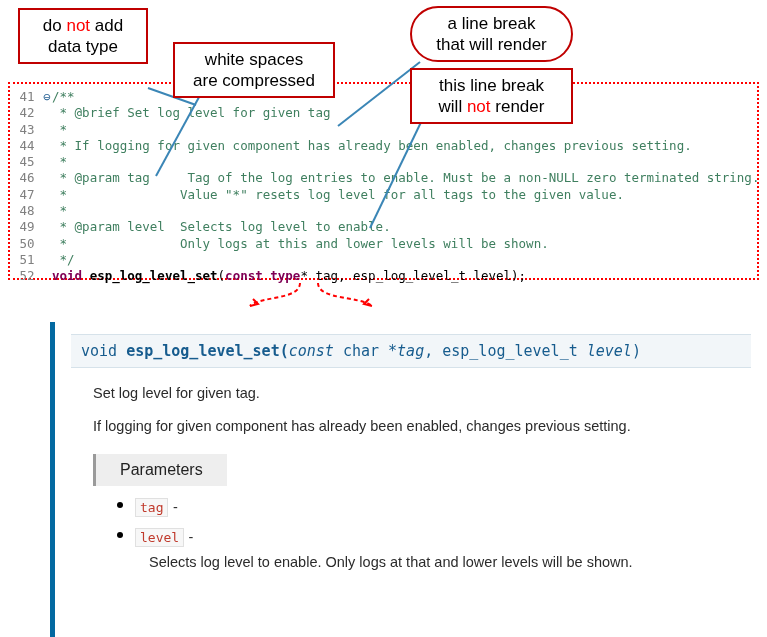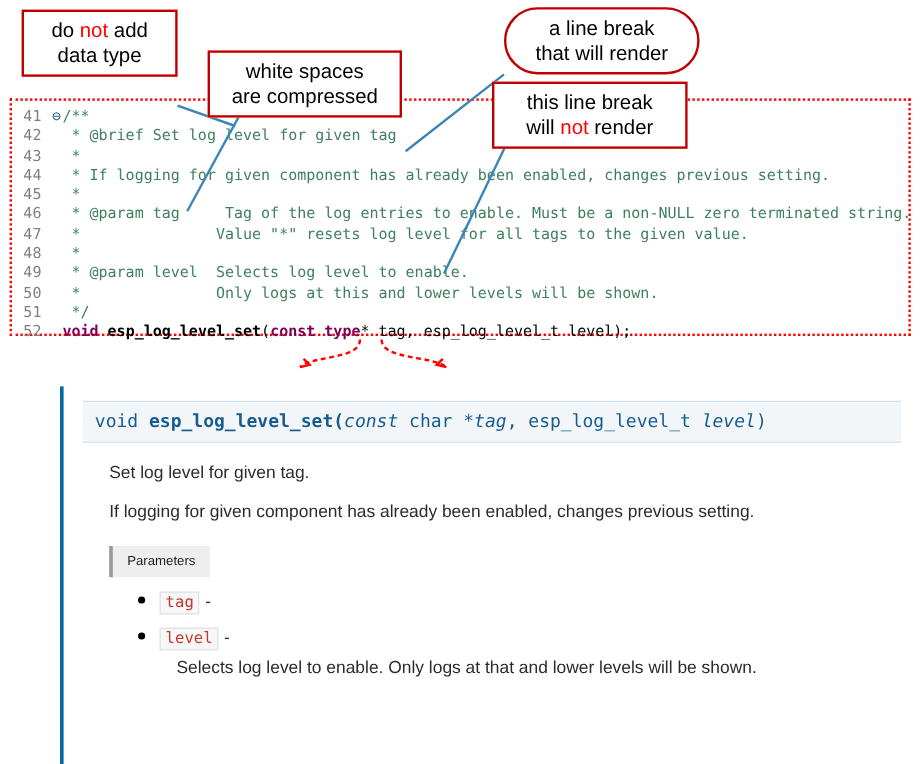--- a/index.html
+++ b/index.html
@@ -49,21 +49,21 @@
   }
   .fold{display:inline-block;width:10px;color:#2a6496;text-align:center;}
   .cmt{color:#3f7f5f;}
   .kw{color:#7f0055;font-weight:bold;}
   .plain{color:#000000;}
   
   .doc-panel{
     position:absolute;
     left:50px; top:322px; width:717px; height:315px;
     background:#ffffff;
-    border-left:3px solid #0369a1;
+    border-left:5px solid #0369a1;
     box-sizing:border-box;
     z-index:3;
   }
   .doc-title{
     margin:12px 16px 0 16px;
     background:#f2f6f9;
     border-top:1px solid #d6e2ea;
     border-bottom:1px solid #d6e2ea;
     padding:7px 10px;
     font-family:"Liberation Serif", serif;
@@ -77,22 +77,22 @@
     margin:17px 0 0 38px;
     font-family:"Liberation Sans", sans-serif;
     font-size:14.5px;
     color:#2b2b2b;
   }
   .param-head{
     margin:20px 0 0 38px;
     display:inline-block;
     background:#eeeeee;
     border-left:3px solid #9a9a9a;
-    padding:7px 12px;
-    font-size:11px;
+    padding:7px 24px;
+    font-size:16px;
     color:#222;
   }
   .param-list{margin:10px 0 0 0;padding:0;list-style:none;}
   .param-item{margin:12px 0 0 80px;position:relative;}
   .bullet{position:absolute;left:-18px;top:4px;width:6px;height:6px;border-radius:50%;background:#000;}
   .pname{
     font-family:"DejaVu Sans Mono", monospace;
     font-size:13px;
     color:#c0392b;
     background:#f7f7f7;
@@ -125,21 +125,21 @@
 </svg>
 
 <div class="annot" style="left:18px;top:8px;width:130px;height:56px;">
   <span>do <span class="red">not</span> add</span><br>
   <span>data type</span>
 </div>
 <div class="annot" style="left:173px;top:42px;width:162px;height:56px;">
   <span>white spaces</span><br>
   <span>are  compressed</span>
 </div>
-<div class="annot" style="left:420px;top:6px;width:163px;height:56px;border-radius:28px;">
+<div class="annot" style="left:410px;top:6px;width:163px;height:56px;border-radius:28px;">
   <span>a line break</span><br>
   <span>that will render</span>
 </div>
 <div class="annot" style="left:410px;top:68px;width:163px;height:56px;">
   <span>this line break</span><br>
   <span>will <span class="red">not</span> render</span>
 </div>
 
 <div class="code-box">
   <div class="code-inner" id="code-lines"><span class="ln">41</span><span class="fold">⊖</span><span class="cmt">/**</span>

